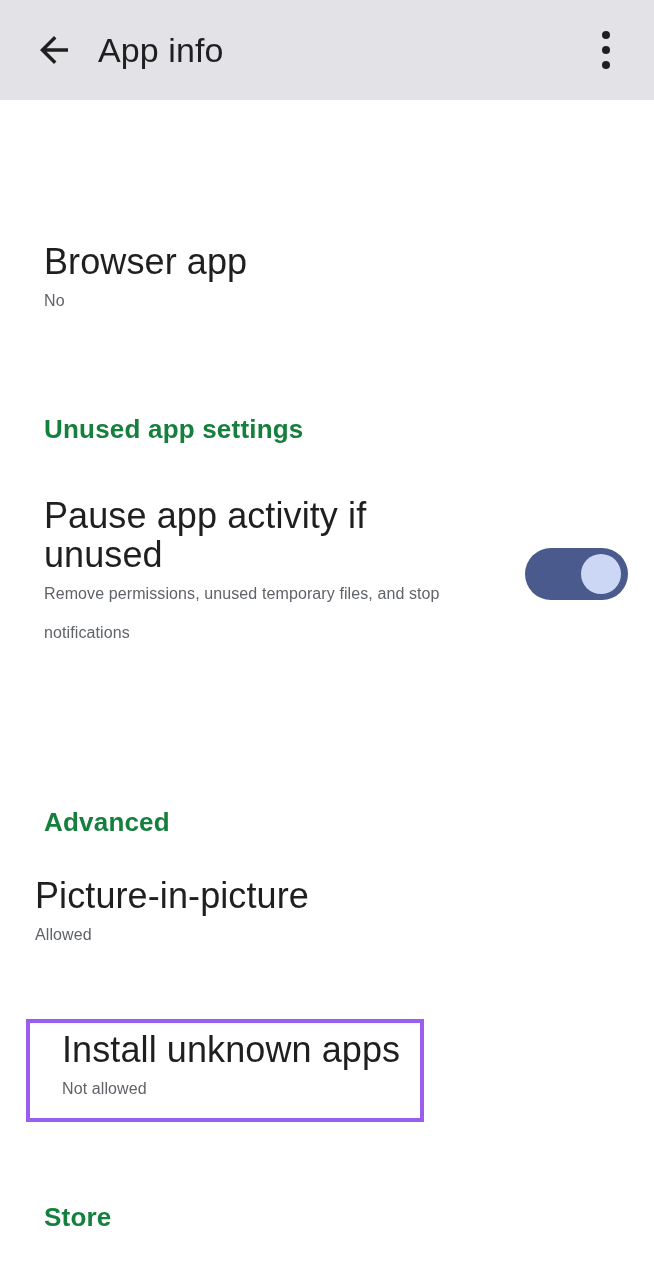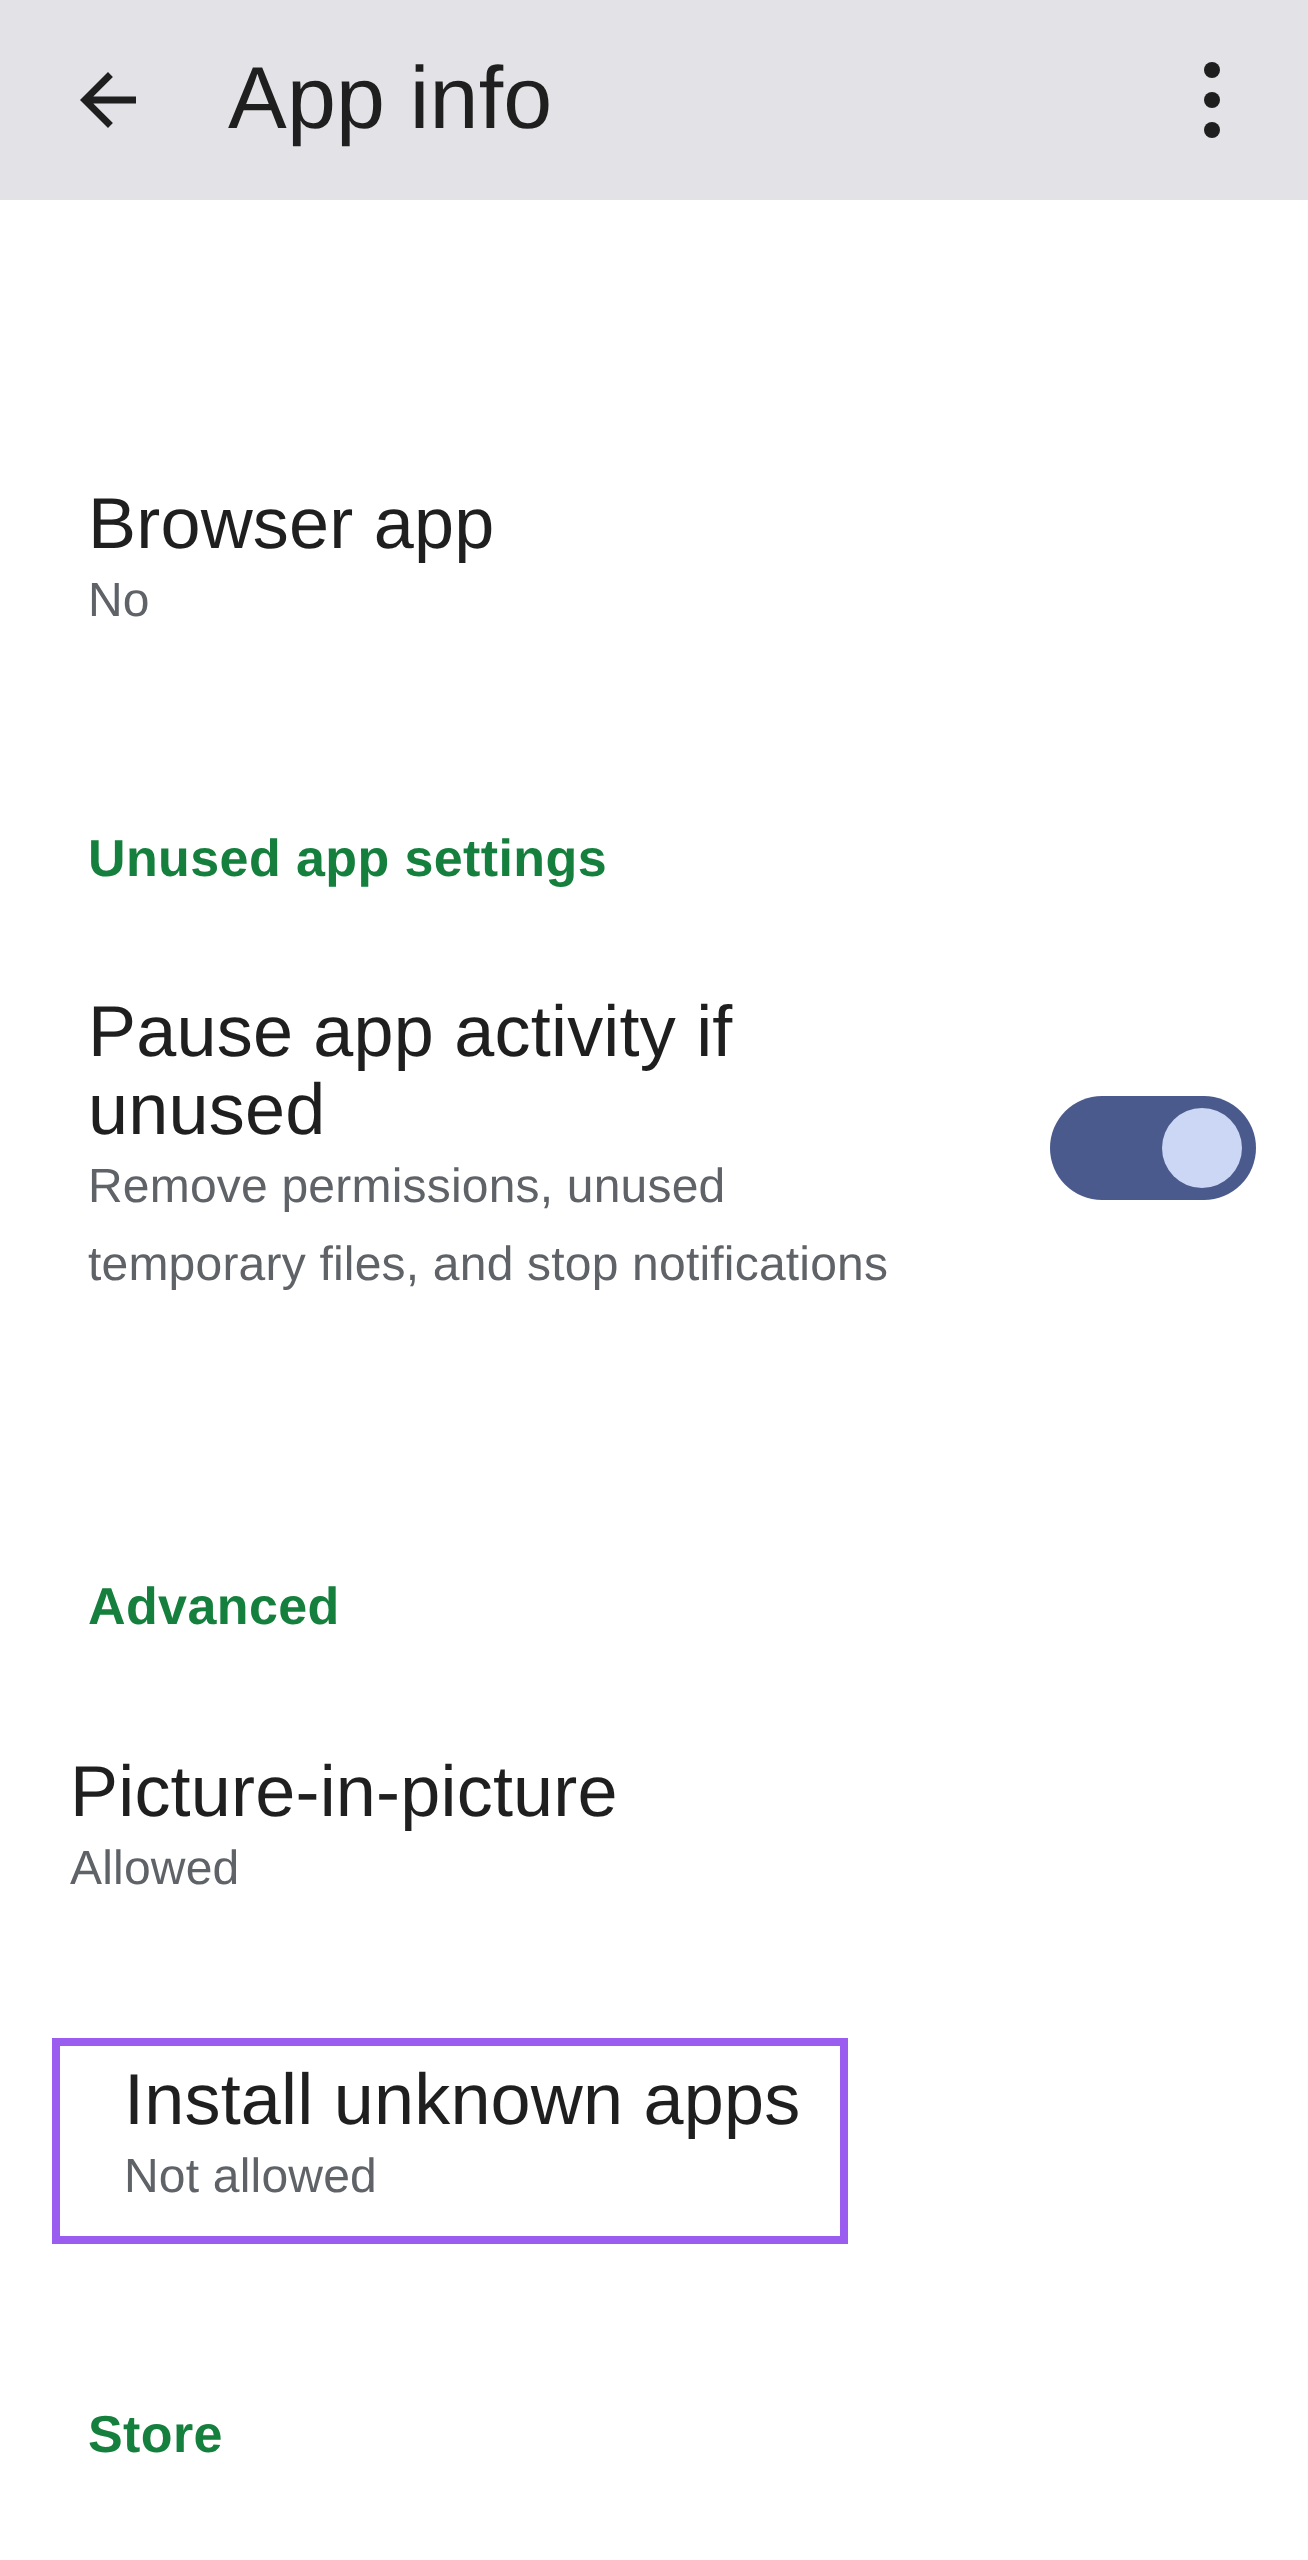--- a/index.html
+++ b/index.html
@@ -35,24 +35,24 @@
     width: 56px;
     height: 56px;
     display: flex;
     align-items: center;
     justify-content: center;
     flex: 0 0 auto;
     cursor: pointer;
   }
   .appbar-back svg { display: block; }
   .appbar-title {
-    font-size: 44px;
+    font-size: 34px;
     color: #1f1f1f;
     font-weight: 400;
-    margin-left: 32px;
+    margin-left: 16px;
     letter-spacing: 0.1px;
     white-space: nowrap;
   }
   .appbar-spacer { flex: 1 1 auto; }
   .appbar-menu {
     width: 44px;
     height: 56px;
     display: flex;
     flex-direction: column;
     align-items: center;
@@ -85,21 +85,21 @@
   .pref-text { flex: 1 1 auto; min-width: 0; }
 
   .pref-title {
     font-size: 36px;
     line-height: 39px;
     color: #1f1f1f;
     font-weight: 400;
     letter-spacing: 0.1px;
   }
   .pref-summary {
-    font-size: 24px;
+    font-size: 16px;
     line-height: 39px;
     color: #5f6368;
     font-weight: 400;
     letter-spacing: 0.1px;
   }
   .pref-summary.wrap {
     max-width: 430px;
   }
 
   .section-header {
@@ -183,21 +183,21 @@
     <div class="pref abs" style="top: 396px;">
       <div class="pref-text">
         <div class="pref-title" style="max-width: 400px;">Pause app activity if unused</div>
         <div class="pref-summary wrap">Remove permissions, unused temporary files, and stop notifications</div>
       </div>
       <div class="switch">
         <span class="knob"></span>
       </div>
     </div>
 
-    <div class="section-header abs" style="top: 687px;">Advanced</div>
+    <div class="section-header abs" style="top: 706px;">Advanced</div>
 
     <div class="pref abs" style="top: 776px; padding-left: 35px;">
       <div class="pref-text">
         <div class="pref-title">Picture-in-picture</div>
         <div class="pref-summary">Allowed</div>
       </div>
     </div>
 
     <div class="pref abs" style="top: 930px; margin-left: 18px;">
       <div class="pref-text">

